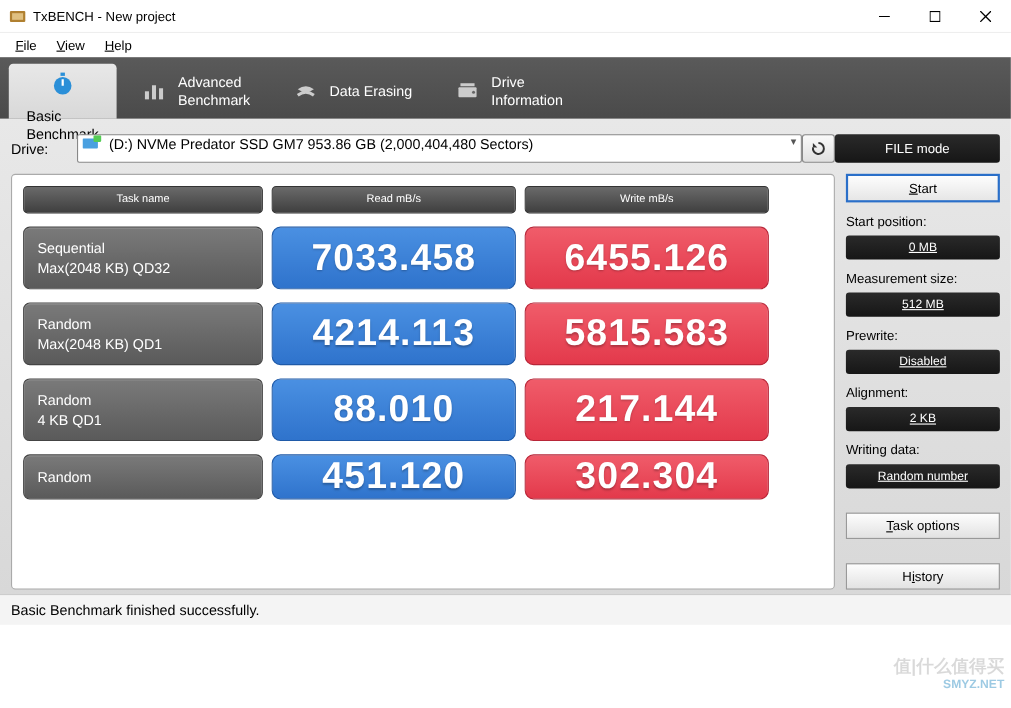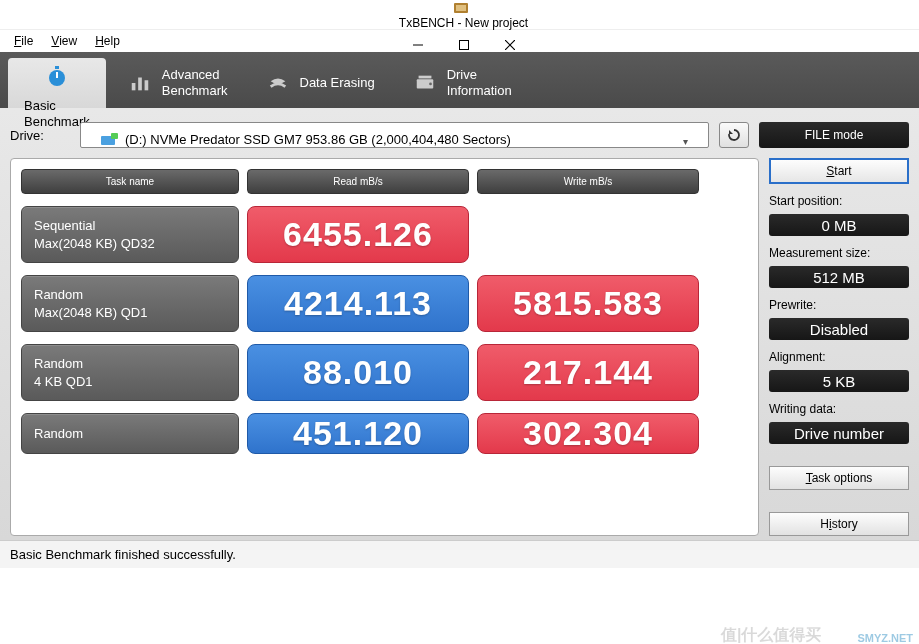--- a/index.html
+++ b/index.html
@@ -1,56 +1,56 @@
 <!DOCTYPE html>
 <html><head>
   <meta charset="utf-8">
   <style>
     * { box-sizing: border-box; margin: 0; padding: 0; }
     body { font-family: "Segoe UI", Tahoma, Arial, sans-serif; font-size: 13px; background: #fff; width: 919px; height: 644px; overflow: hidden; position: relative; }
-    .titlebar { height: 30px; display: flex; align-items: center; padding: 0 0 0 8px; background: #fff; border-bottom: 1px solid #eee; flex-direction: column; }
+    .titlebar { height: 30px; display: flex; align-items: center; padding: 0 0 0 8px; background: #fff; border-bottom: 1px solid #eee; }
     .titlebar-icon { width: 16px; height: 16px; margin-right: 6px; }
     .titlebar-text { flex: 1; font-size: 12px; color: #000; }
     .win-controls { display: flex; }
     .win-btn { width: 46px; height: 30px; display: flex; align-items: center; justify-content: center; font-size: 14px; color: #000; }
     .menubar { height: 22px; display: flex; align-items: center; padding: 0 6px; gap: 2px; }
     .menu-item { padding: 2px 8px; font-size: 12px; }
     .menu-item u { text-decoration: underline; }
     .tabs { background: linear-gradient(#5a5a5a, #4a4a4a); height: 56px; display: flex; padding: 6px 8px 0 8px; gap: 6px; }
     .tab { display: flex; align-items: center; gap: 10px; padding: 6px 16px; border-radius: 4px 4px 0 0; color: #fff; font-size: 13px; cursor: pointer; }
     .tab.active { background: linear-gradient(#e8e8e8, #d8d8d8); color: #000; flex-direction: column; }
     .tab-icon { width: 24px; height: 24px; display: flex; align-items: center; justify-content: center; }
     .tab-label { line-height: 1.2; }
     .content-wrap { background: linear-gradient(#e8e8e8, #d8d8d8); padding: 8px 10px 4px 10px; }
-    .drive-row { display: flex; align-items: center; gap: 10px; padding: 6px 0 10px 0; }
+    .drive-row { display: flex; align-items: center; padding: 6px 0 10px 0; }
     .drive-label { font-size: 13px; width: 60px; }
-    .drive-select { flex: 1; height: 26px; border: 1px solid #888; background: #fff; display: flex; align-items: flex-end; padding: 0 20px; border-radius: 2px; font-size: 13px; position: relative; }
+    .drive-select { flex: 1; height: 26px; border: 1px solid #888; background: #fff; display: flex; align-items: flex-start; padding: 0 4px; border-radius: 2px; font-size: 13px; position: relative; }
     .drive-select .disk-icon { width: 18px; height: 14px; margin-right: 6px; }
     .drive-select .chev { margin-left: auto; font-size: 10px; color: #555; }
     .refresh-btn { width: 30px; height: 26px; border: 1px solid #888; border-radius: 3px; background: linear-gradient(#fafafa,#e0e0e0); display: flex; align-items: center; justify-content: center; font-size: 16px; }
     .file-mode { width: 150px; height: 26px; background: linear-gradient(#2a2a2a,#161616); color: #fff; display: flex; align-items: center; justify-content: center; font-size: 12px; border-radius: 3px; }
     .main-row { display: flex; gap: 10px; }
     .bench-area { flex: 1; background: #fff; border: 1px solid #aaa; border-radius: 4px; padding: 10px; }
     .hdr-row { display: flex; gap: 8px; margin-bottom: 12px; }
     .hdr-cell { background: linear-gradient(#6a6a6a,#3f3f3f); color: #fff; text-align: center; font-size: 10px; padding: 6px 0; border-radius: 4px; border: 1px solid #333; }
     .hdr-task { width: 218px; }
     .hdr-read { width: 222px; }
     .hdr-write { width: 222px; }
     .result-row { display: flex; gap: 8px; margin-bottom: 12px; }
     .task-cell { width: 218px; background: linear-gradient(#7a7a7a,#5a5a5a); color: #fff; border-radius: 6px; border: 1px solid #444; padding: 10px 12px; display: flex; flex-direction: column; justify-content: center; font-size: 13px; line-height: 1.35; box-shadow: inset 0 1px 0 rgba(255,255,255,0.15); }
     .val-cell { width: 222px; border-radius: 8px; color: #fff; font-size: 34px; font-weight: bold; display: flex; align-items: center; justify-content: center; letter-spacing: 1px; font-family: "Arial", sans-serif; text-shadow: 0 1px 2px rgba(0,0,0,0.25); }
     .val-read { background: linear-gradient(#4a90e2,#2f73cc); border: 1px solid #1f5aa8; }
     .val-write { background: linear-gradient(#f05c6a,#e3394b); border: 1px solid #b82638; }
     .side { width: 140px; display: flex; flex-direction: column; gap: 6px; }
     .start-btn { height: 26px; border: 2px solid #2a6fc9; background: linear-gradient(#fdfdfd,#e6e6e6); display: flex; align-items: center; justify-content: center; font-size: 12px; }
     .side-label { font-size: 12px; margin-top: 4px; }
-    .side-val { height: 22px; background: linear-gradient(#2a2a2a,#161616); color: #fff; display: flex; align-items: center; justify-content: center; font-size: 15px; border-radius: 3px; }
+    .side-val { height: 22px; background: linear-gradient(#2a2a2a,#161616); color: #fff; display: flex; align-items: center; justify-content: center; font-size: 11px; border-radius: 3px; text-decoration: underline; }
     .side-btn { height: 24px; border: 1px solid #999; background: linear-gradient(#fdfdfd,#e2e2e2); display: flex; align-items: center; justify-content: center; font-size: 12px; margin-top: 16px; }
     .status { padding: 6px 10px; font-size: 13px; background: #f4f4f4; border-top: 1px solid #ccc; }
-    .watermark { position: absolute; right: 6px; bottom: 0; color: rgba(0,0,0,0.15); font-size: 16px; font-weight: bold; display: flex; flex-direction: row; align-items: flex-end; line-height: 1.1; pointer-events: none; gap: 36px; }
+    .watermark { position: absolute; right: 6px; bottom: 16px; color: rgba(0,0,0,0.15); font-size: 16px; font-weight: bold; display: flex; flex-direction: column; align-items: flex-end; line-height: 1.1; pointer-events: none; }
     .watermark .small { font-size: 11px; color: rgba(60,150,200,0.5); }
   </style>
 </head>
 <body>
 
 <div class="titlebar">
   <span class="titlebar-icon">
     <svg viewBox="0 0 16 16">
         <rect x="1" y="3" width="14" height="10" fill="#b08030" rx="1"></rect>
         <rect x="3" y="5" width="10" height="6" fill="#e0c080"></rect>
@@ -153,20 +153,21 @@
         <div class="hdr-cell hdr-task">Task name</div>
         <div class="hdr-cell hdr-read">Read mB/s</div>
         <div class="hdr-cell hdr-write">Write mB/s</div>
       </div>
 
       <div class="result-row">
         <div class="task-cell">
           <span>Sequential</span>
           <span>Max(2048 KB) QD32</span>
         </div>
+        <div class="val-cell val-read">7033.458</div>
         <div class="val-cell val-write">6455.126</div>
       </div>
 
       <div class="result-row">
         <div class="task-cell">
           <span>Random</span>
           <span>Max(2048 KB) QD1</span>
         </div>
         <div class="val-cell val-read">4214.113</div>
         <div class="val-cell val-write">5815.583</div>
@@ -194,23 +195,23 @@
       <div class="start-btn">
           <span><u>S</u>tart</span>
         </div>
       <div class="side-label">Start position:</div>
       <div class="side-val">0 MB</div>
       <div class="side-label">Measurement size:</div>
       <div class="side-val">512 MB</div>
       <div class="side-label">Prewrite:</div>
       <div class="side-val">Disabled</div>
       <div class="side-label">Alignment:</div>
-      <div class="side-val">5 KB</div>
+      <div class="side-val">2 KB</div>
       <div class="side-label">Writing data:</div>
-      <div class="side-val">Drive number</div>
+      <div class="side-val">Random number</div>
       <div class="side-btn">
           <span><u>T</u>ask options</span>
         </div>
       <div class="side-btn">
           <span>H<u>i</u>story</span>
         </div>
     </div>
   </div>
 </div>
 

